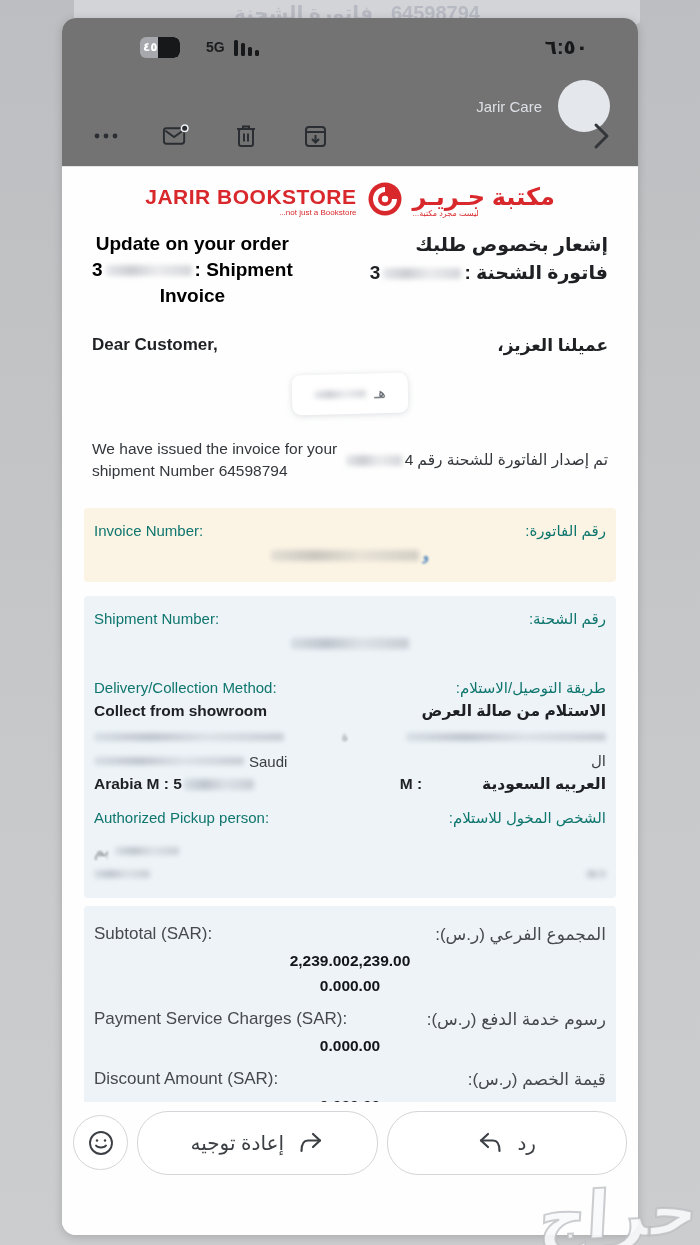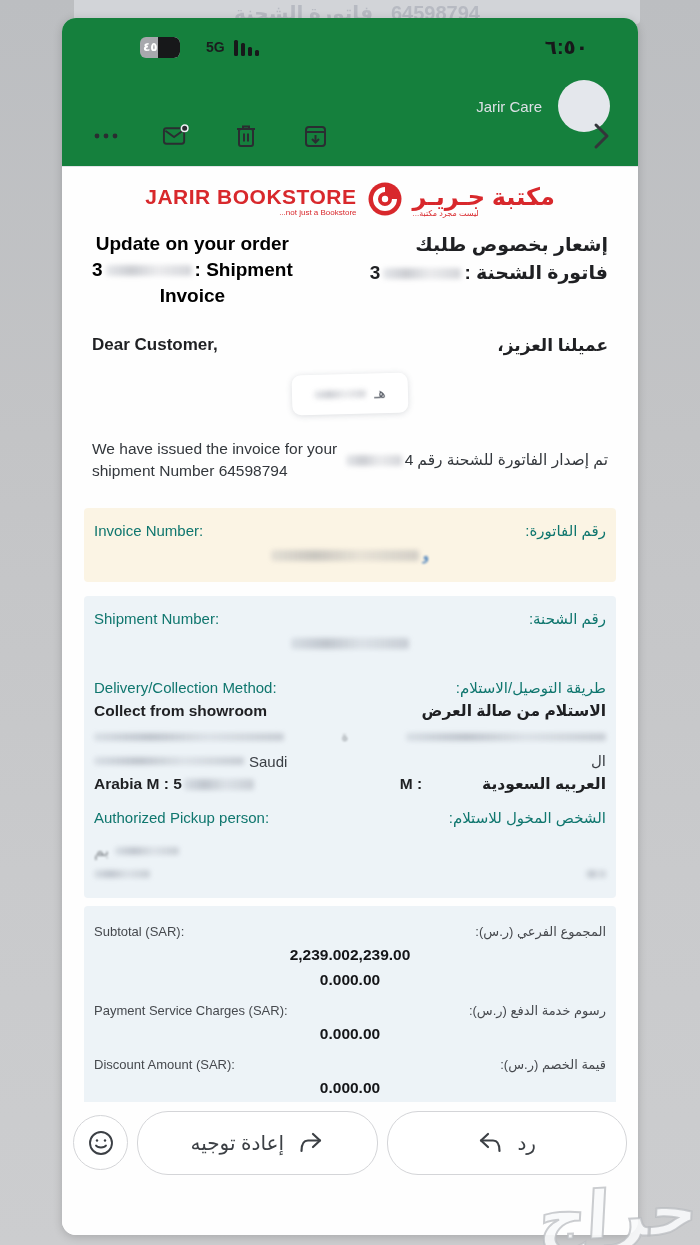--- a/index.html
+++ b/index.html
@@ -13,21 +13,21 @@
     background:#d2d4d8;border-radius:0 0 4px 4px;overflow:hidden;
     display:flex;justify-content:center;gap:18px;align-items:flex-start;
     color:#b7bac2;font-weight:bold;font-size:20px;line-height:26px;
   }
   .card{
     position:absolute;left:62px;top:18px;width:576px;height:1217px;
     background:#fefefe;border-radius:14px;overflow:hidden;
     box-shadow:0 2px 10px rgba(0,0,0,0.18);
   }
   
-  .header{position:relative;height:148px;background:#15803d;border-bottom:1px solid #e2e4e8;}
+  .header{position:relative;height:148px;background:#737373;border-bottom:1px solid #e2e4e8;}
   .status-row{position:absolute;left:0;right:0;top:12px;height:34px;display:flex;align-items:center;}
   .battery{position:relative;margin-left:78px;width:40px;height:21px;border-radius:6px;background:#a7a8ad;overflow:hidden;flex:none;}
   .battery .fill{position:absolute;right:0;top:0;bottom:0;width:55%;background:#17181a;border-radius:0 6px 6px 0;}
   .battery .pct{position:absolute;left:3px;top:0;bottom:0;display:flex;align-items:center;color:#fff;font-size:12px;font-weight:bold;z-index:2;}
   .net-label{margin-left:26px;font-size:14px;font-weight:bold;color:#1b1c1e;}
   .sig{display:flex;align-items:flex-end;gap:2.5px;margin-left:9px;height:17px;}
   .sig i{display:block;width:4.5px;background:#17181a;border-radius:1.5px;}
   .clock{margin-left:auto;margin-right:50px;font-size:20px;font-weight:bold;color:#17181a;}
   .ghost-care{position:absolute;right:28px;top:62px;display:flex;align-items:center;gap:16px;color:#dde0e6;font-size:15px;}
   .ghost-care .circ{width:52px;height:52px;border-radius:50%;background:#e4e7ec;}
@@ -73,21 +73,21 @@
   .ship{margin-top:14px;padding-bottom:20px;}
   .ship .sec{margin-top:0;justify-content:space-between;}
   .bold-row{display:flex;justify-content:space-between;font-size:15.5px;font-weight:bold;color:#1f2023;margin-top:5px;}
   .bold-row .ar{direction:rtl;}
   .addr1{display:flex;justify-content:space-between;align-items:center;margin-top:10px;}
   .addr2{display:flex;justify-content:space-between;align-items:center;margin-top:8px;font-size:15px;color:#2c2f33;}
   .frag{color:#3a3e44;}
   .faint{opacity:.55;filter:blur(0.8px);}
   .mt18{margin-top:18px;} .mt14{margin-top:14px;} .mt10{margin-top:10px;}
   .totals{margin-top:8px;height:262px;}
-  .t-label{display:flex;justify-content:space-between;font-size:13px;color:#46494e;margin-top:14px;}
+  .t-label{display:flex;justify-content:space-between;font-size:17px;color:#46494e;margin-top:14px;}
   .t-label .ar{direction:rtl;}
   .t-label:first-child{margin-top:4px;}
   .t-value{display:flex;justify-content:center;font-size:15.5px;font-weight:bold;color:#141518;margin-top:7px;}
   
   .action-bar{
     position:absolute;left:0;right:0;bottom:0;height:133px;background:#fefefe;
     display:flex;align-items:flex-start;gap:9px;padding:9px 11px 0;box-sizing:border-box;z-index:5;
   }
   .emoji-btn{width:53px;height:53px;border-radius:50%;border:1.5px solid #d4d5d8;background:#fff;
     display:flex;align-items:center;justify-content:center;flex:none;margin-top:4px;}

